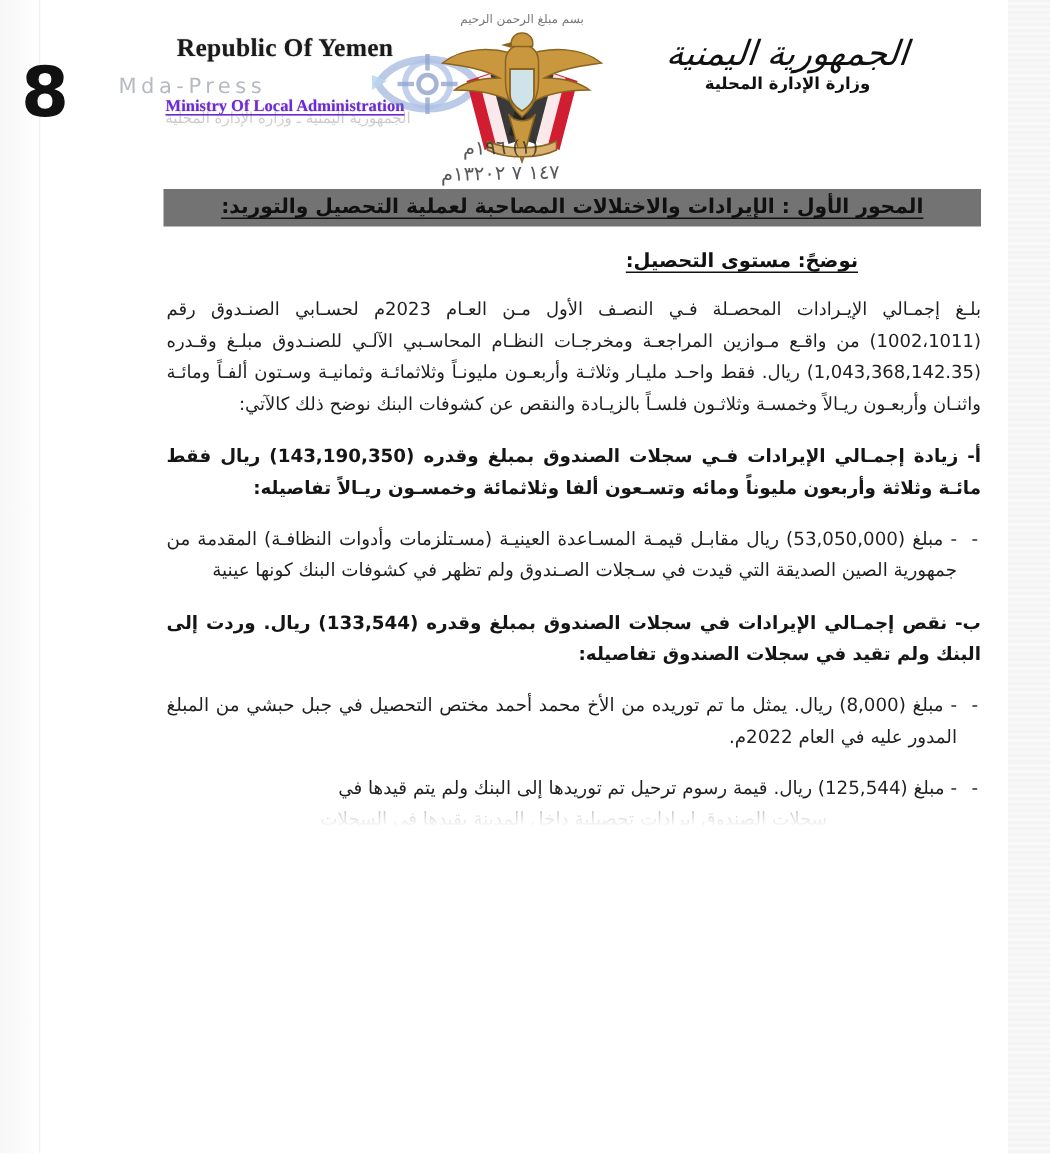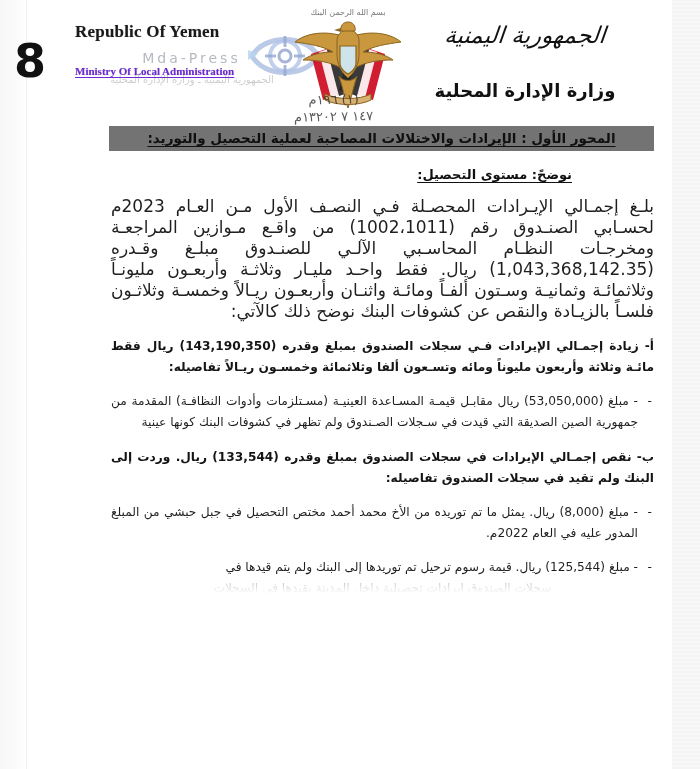--- a/index.html
+++ b/index.html
@@ -78,20 +78,21 @@
     width: 645px;
     height: 125px;
   }
 
   
   .lh-english {
     position: absolute;
     left: 48px;
     top: 22px;
     width: 230px;
+    text-align: center;
     direction: ltr;
   }
   .lh-en-line1 {
     font-family: "Liberation Serif", "DejaVu Serif", serif;
     font-weight: 700;
     font-size: 17px;
     color: #1a1a1a;
     letter-spacing: .2px;
     white-space: nowrap;
     text-shadow: 0 0 1px rgba(0,0,0,.35);
@@ -120,21 +121,21 @@
     color: rgba(90,90,90,.30);
     white-space: nowrap;
   }
 
   
   .watermark-text {
     position: absolute;
     left: 52px;
     top: 50px;
     width: 225px;
-    text-align: center;
+    text-align: left;
     direction: ltr;
     font-family: "DejaVu Sans", sans-serif;
     font-size: 14px;
     letter-spacing: 3px;
     color: rgba(120,128,140,.55);
     white-space: nowrap;
   }
 
   
   .watermark-logo {
@@ -181,24 +182,24 @@
     font-family: "DejaVu Serif", serif;
     font-size: 23px;
     color: #111;
     font-style: italic;
     letter-spacing: -1px;
     white-space: nowrap;
     transform: skewX(-6deg);
   }
   .lh-ar-line2 {
     font-family: "DejaVu Sans", sans-serif;
-    font-size: 18px;
+    font-size: 11px;
     font-weight: 700;
     color: #111;
-    margin-top: 32px;
+    margin-top: 0;
     white-space: nowrap;
   }
 
   
   .handwriting {
     position: absolute;
     left: 150px;
     top: 92px;
     width: 200px;
     direction: rtl;
@@ -244,21 +245,21 @@
     margin: 16px 100px 0 0;
     font-size: 13px;
     font-weight: 700;
     color: #111;
     text-decoration: underline;
     text-underline-offset: 3px;
   }
 
   .para {
     margin: 14px 18px 0 84px;
-    font-size: 17px;
+    font-size: 12px;
     line-height: 21px;
     text-align: justify;
     text-justify: inter-word;
     color: #1f1f1f;
   }
 
   .item {
     margin: 14px 18px 0 84px;
     font-size: 12.2px;
     line-height: 21px;
@@ -357,21 +358,21 @@
 
           <path d="M59 14 C 64 14, 67 18, 66 23 L52 23 C 51 18, 54 14, 59 14 Z" fill="#c9973d" stroke="#8a6420" stroke-width="1"></path>
           <path d="M52 20 L45 22 L52 24 Z" fill="#8a6420"></path>
 
           <path d="M50 68 C 54 80, 56 92, 59 100 C 62 92, 64 80, 68 68
                    C 64 74, 54 74, 50 68 Z" fill="#c9973d" stroke="#8a6420" stroke-width="1"></path>
 
           <path d="M36 86 C 48 92, 70 92, 82 86 L82 92 C 70 98, 48 98, 36 92 Z" fill="#d8b070" stroke="#8a6420" stroke-width="1"></path>
         </svg>
       </div>
-      <div class="emblem-caption">بسم الله الرحمن البنك</div>
+      <div class="emblem-caption">بسم مبلغ الرحمن الرحيم</div>
 
       <div class="lh-arabic">
         <div class="lh-ar-line1">الجمهورية اليمنية</div>
         <div class="lh-ar-line2">وزارة الإدارة المحلية</div>
       </div>
 
       <div class="handwriting">
         <div class="hw-1">(١)  ١٩٦م</div>
         <div class="hw-2">١٤٧  ٧  ١٣٢٠٢م</div>
       </div>

